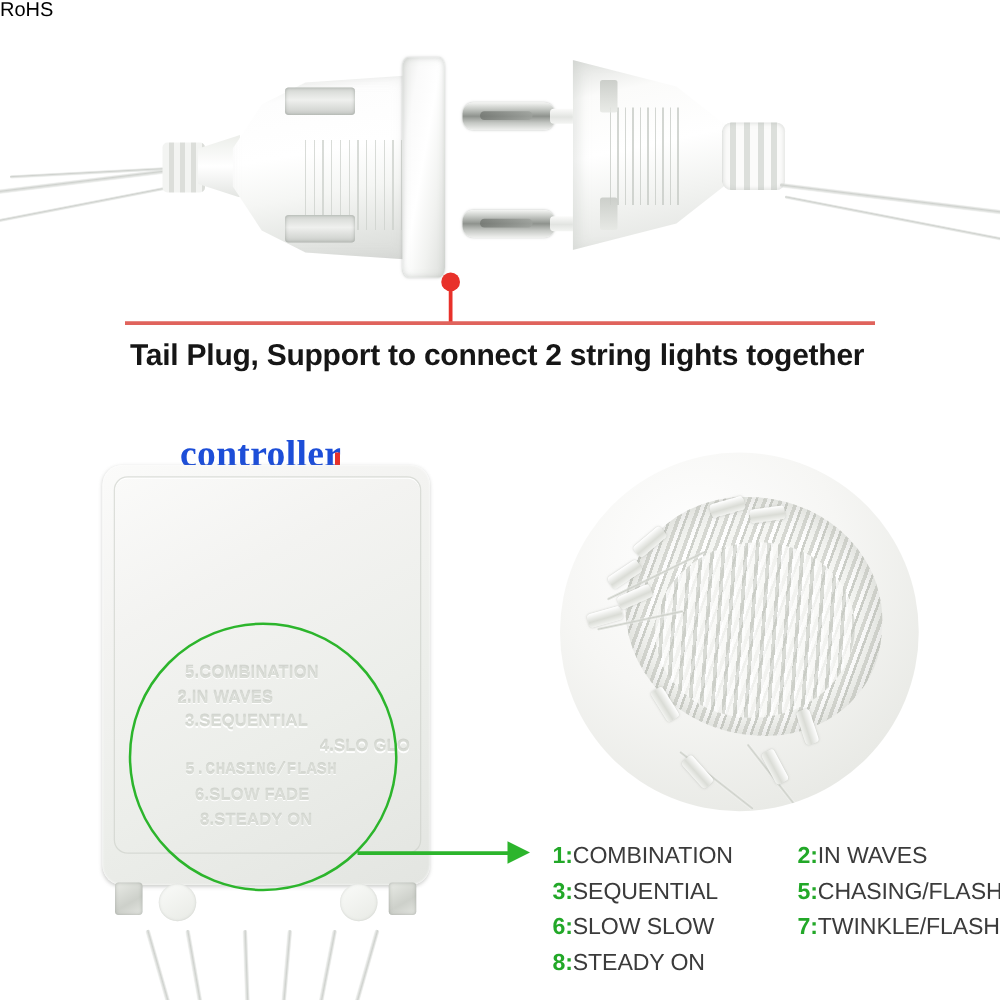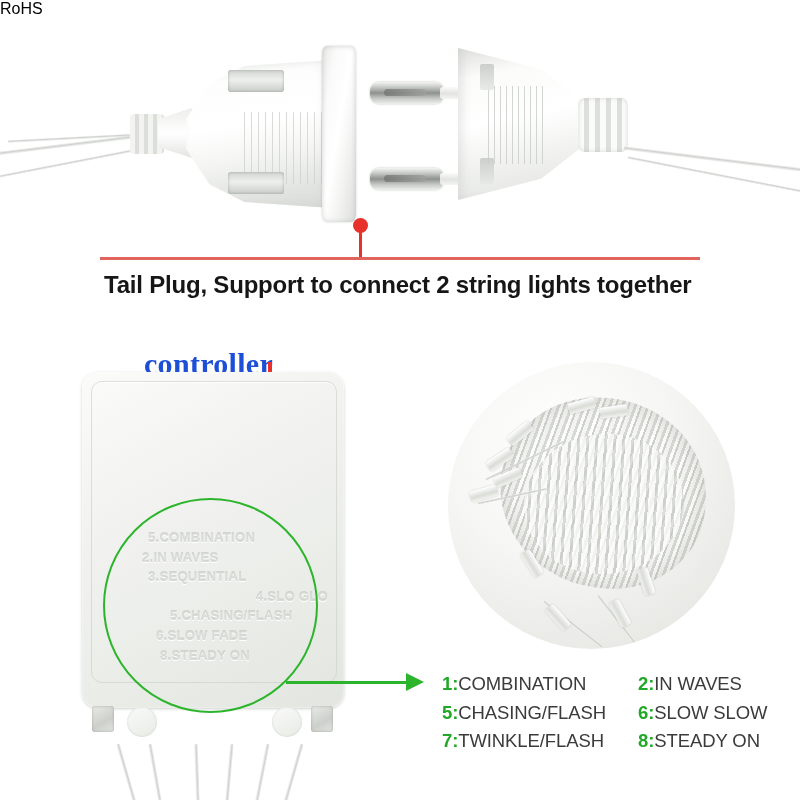--- a/index.html
+++ b/index.html
@@ -272,21 +272,21 @@
     line-height: 19.6px;
     letter-spacing: .2px;
     color: rgba(214,217,211,.92);
     text-shadow: 0 1px 0 rgba(255,255,255,.95), 0 -1px 0 rgba(186,190,183,.55);
     white-space: nowrap;
   }
   .emboss-list div:nth-child(1) { margin-left: 20px; }
   .emboss-list div:nth-child(2) { margin-left: 14px; }
   .emboss-list div:nth-child(3) { margin-left: 20px; }
   .emboss-list div:nth-child(4) { margin-left: 24px; text-align: right; }
-  .emboss-list div:nth-child(5) { margin-left: 42px; }
+  .emboss-list div:nth-child(5) { margin-left: 20px; font-family: Liberation Mono, monospace; }
   .emboss-list div:nth-child(6) { margin-left: 28px; }
   .emboss-list div:nth-child(7) { margin-left: 32px; }
   .emboss-list div:nth-child(8) { margin-left: 28px; }
 
   
   .green-circle {
     position: absolute;
     left: 103px; top: 498px;
     width: 211px; height: 211px;
     border-radius: 50%;
@@ -471,20 +471,23 @@
   <div class="green-arrowhead"></div>
 
   <div class="modes">
     <div class="mode">
       <span class="num">1:</span><span>COMBINATION</span>
     </div>
     <div class="mode">
       <span class="num">2:</span><span>IN WAVES</span>
     </div>
     <div class="mode">
+      <span class="num">3:</span><span>SEQUENTIAL</span>
+    </div>
+    <div class="mode">
       <span class="num">5:</span><span>CHASING/FLASH</span>
     </div>
     <div class="mode">
       <span class="num">6:</span><span>SLOW SLOW</span>
     </div>
     <div class="mode">
       <span class="num">7:</span><span>TWINKLE/FLASH</span>
     </div>
     <div class="mode">
       <span class="num">8:</span><span>STEADY ON</span>

